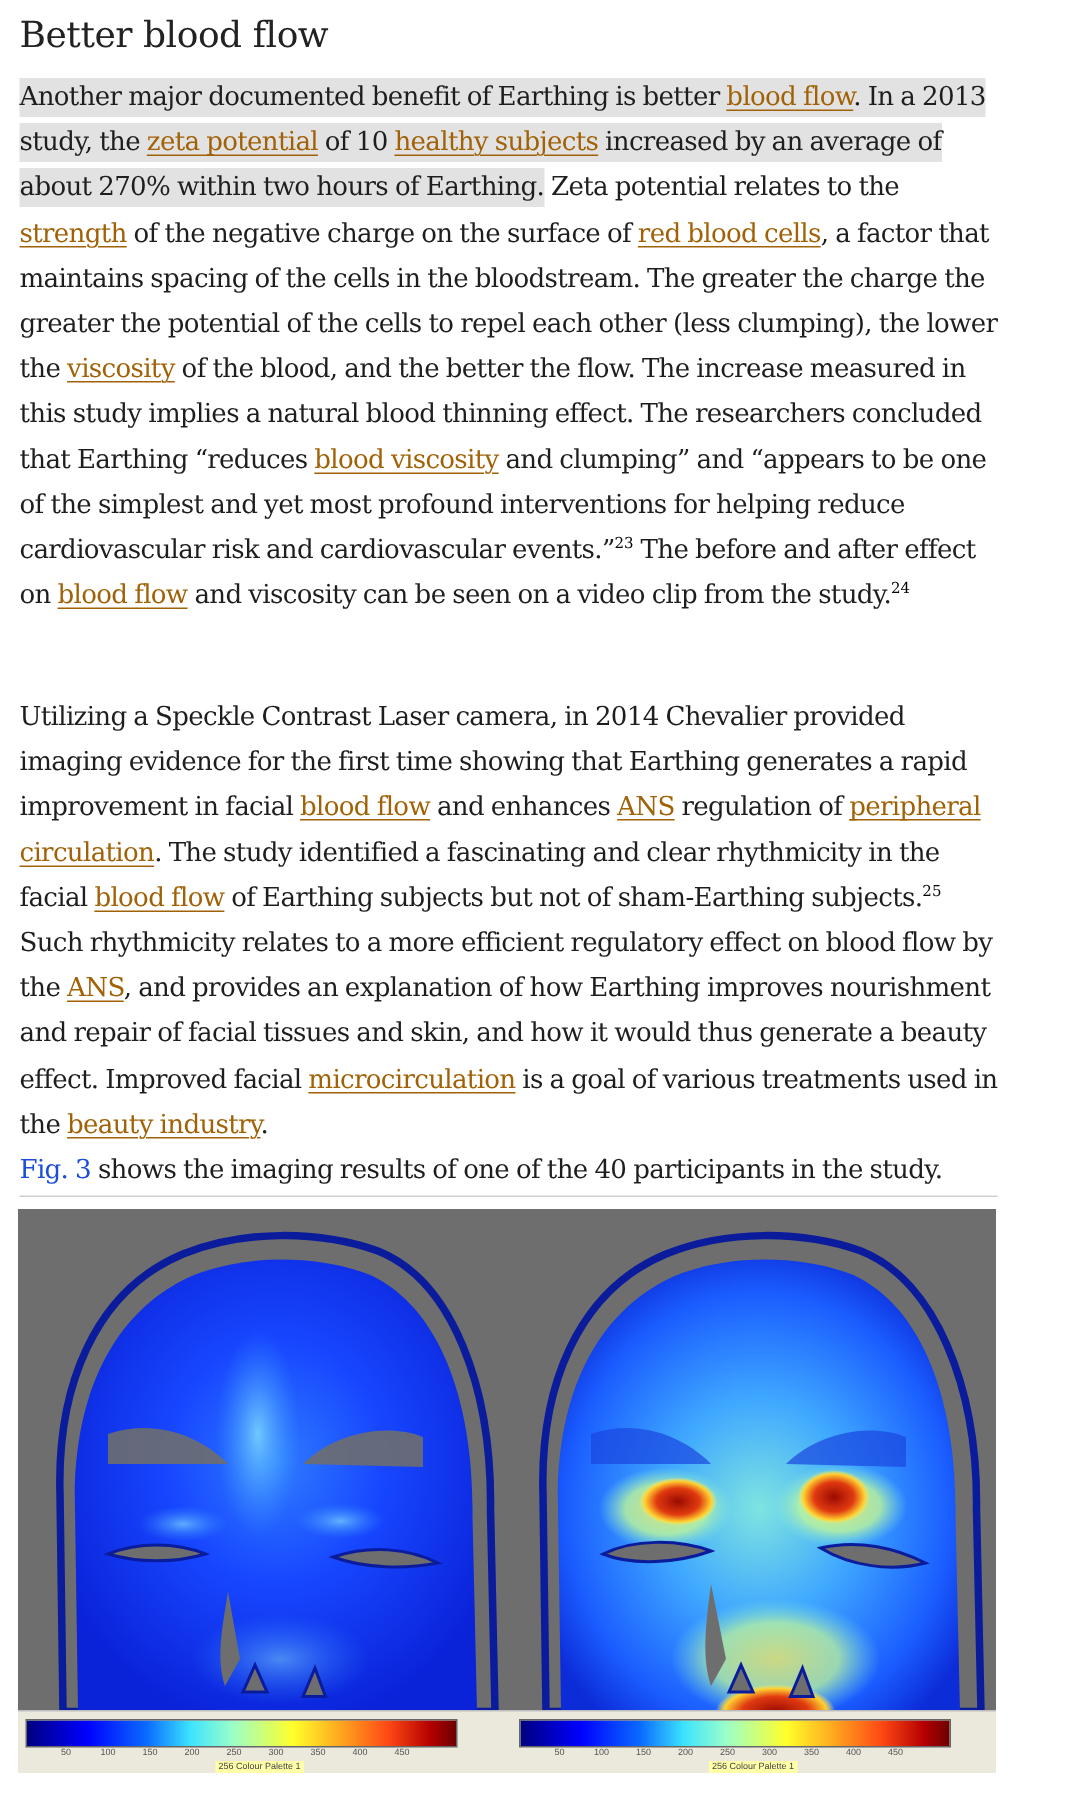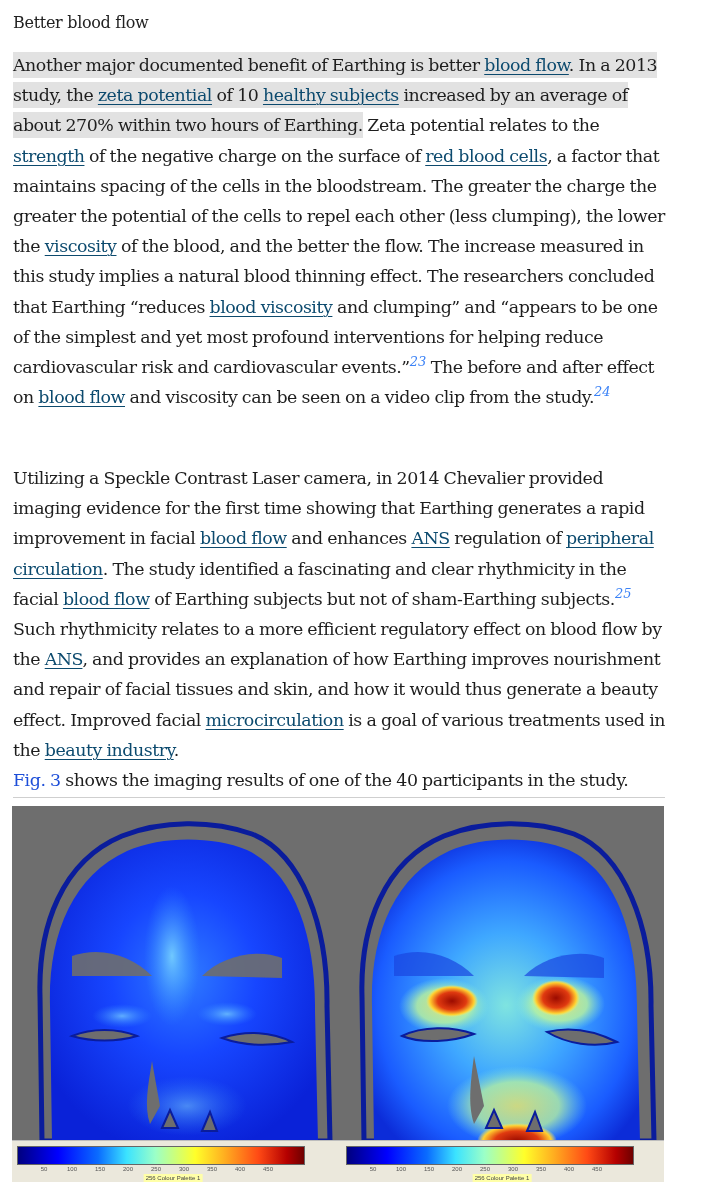--- a/index.html
+++ b/index.html
@@ -4,36 +4,36 @@
 <style>
   html, body { margin: 0; padding: 0; background: #ffffff; }
   body {
     width: 717px; height: 1200px; overflow: hidden; position: relative;
     font-family: "Liberation Sans", "DejaVu Sans", sans-serif;
     color: #1f1f1f;
   }
   .page { position: absolute; left: 13px; top: 0; width: 660px; }
   h2.title {
     margin: 0; position: absolute; top: 6px; left: 0;
-    font-weight: 400; font-size: 16px; line-height: 34px; color: #222;
+    font-weight: 400; font-size: 24px; line-height: 34px; color: #222;
     font-family: "DejaVu Serif", "Liberation Serif", serif;
     letter-spacing: -0.3px;
   }
   .para {
     position: absolute; left: 0; width: 660px; margin: 0;
     font-family: "DejaVu Serif", "Liberation Serif", serif;
     font-size: 17.4px; line-height: 30.2px; letter-spacing: -0.45px;
     word-spacing: -0.5px;
     color: #1e1e1e;
   }
   .p1 { top: 50px; }
   .p2 { top: 463px; }
   .hl { background: #e2e2e2; box-decoration-break: clone; -webkit-box-decoration-break: clone; padding: 3px 0; }
-  a.term { color: #0c4a6e; text-decoration: underline; text-underline-offset: 3px; text-decoration-thickness: 1px; }
-  sup.ref { color: #3b82f6; font-size: 13px; line-height: 0; vertical-align: 7px; letter-spacing: 0; font-style: italic; }
+  a.term { color: #a16207; text-decoration: underline; text-underline-offset: 3px; text-decoration-thickness: 1px; }
+  sup.ref { color: #000000; font-size: 10px; line-height: 0; vertical-align: 7px; letter-spacing: 0; }
   a.figref { color: #1d4ed8; text-decoration: none; }
   .divider { position: absolute; left: 0; top: 797px; width: 652px; height: 1px; background: #cfcfcf; }
 
   .figure {
     position: absolute; left: 12px; top: 806px; width: 652px; height: 376px;
     background: #6e6e6e; overflow: hidden;
   }
   .figure svg { display: block; }
   .cbar-panel {
     position: absolute; left: 0; bottom: 0; width: 652px; height: 41px;

